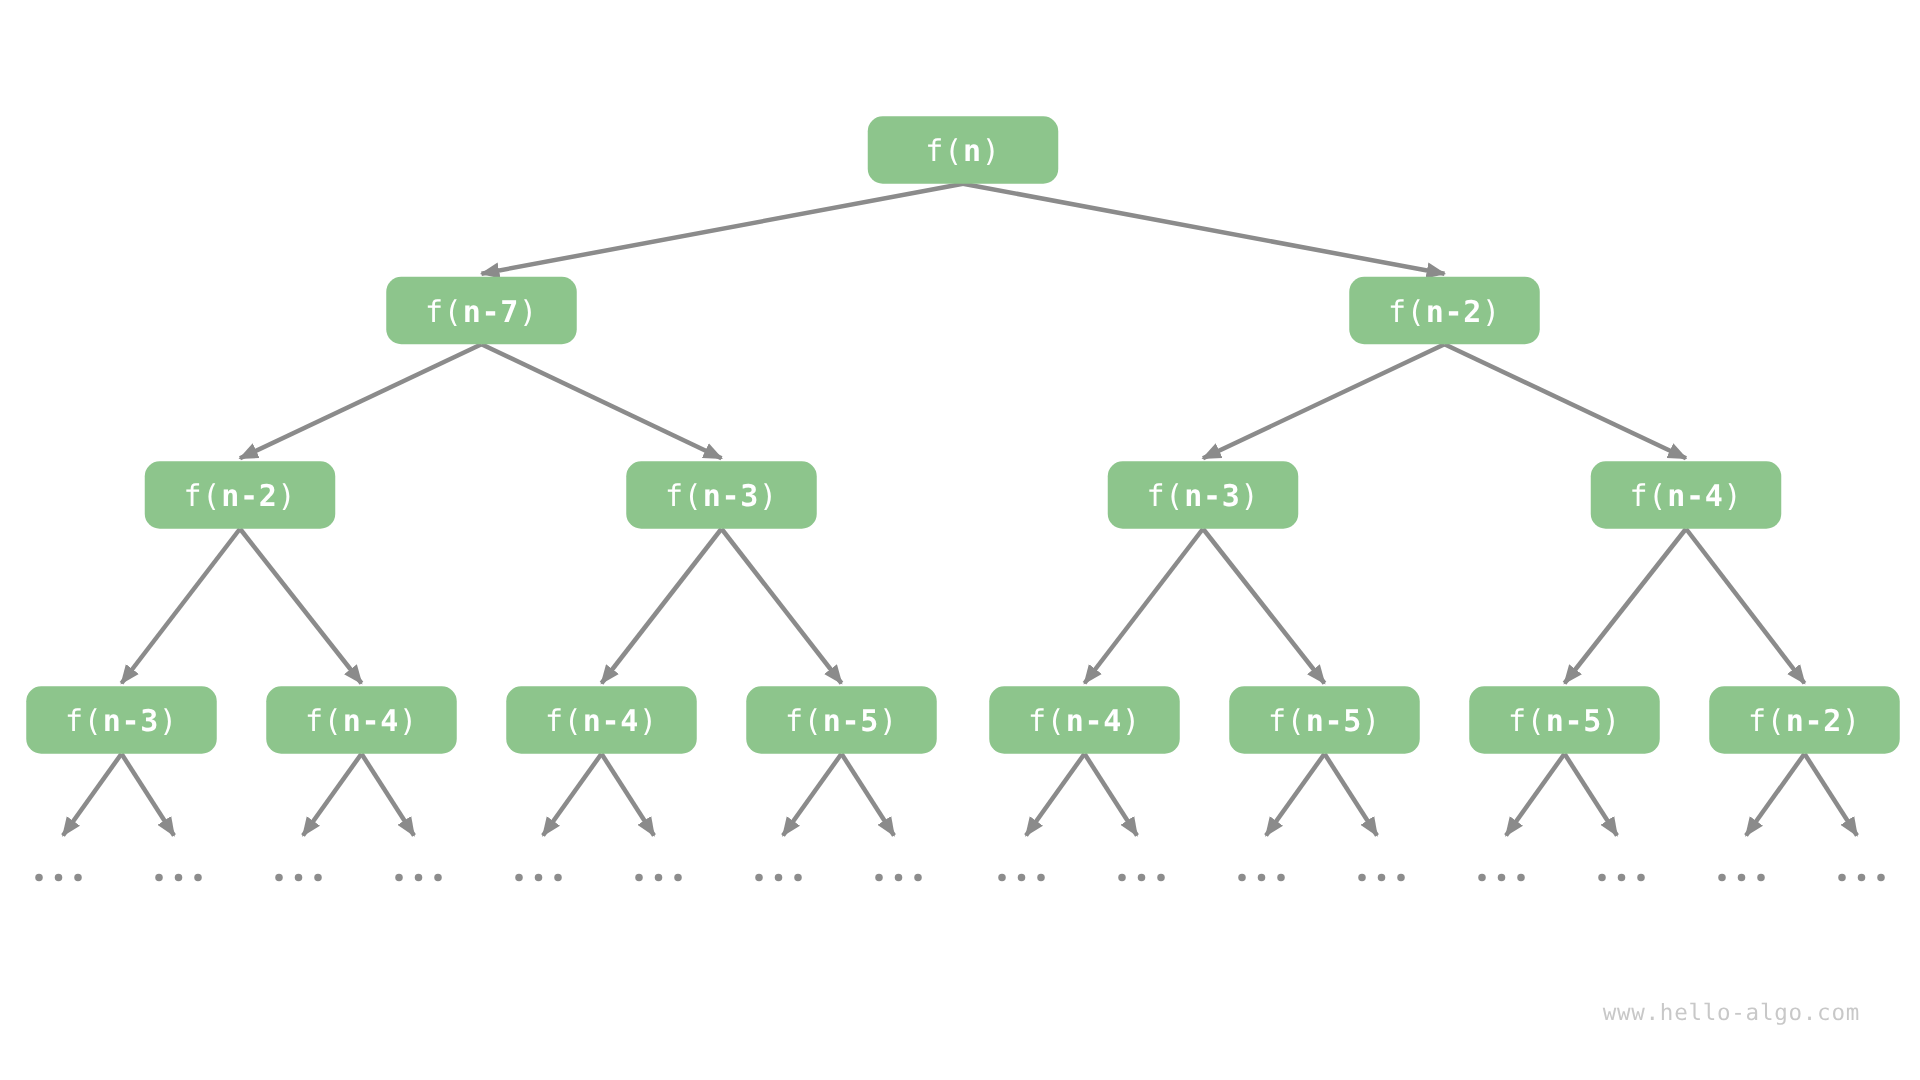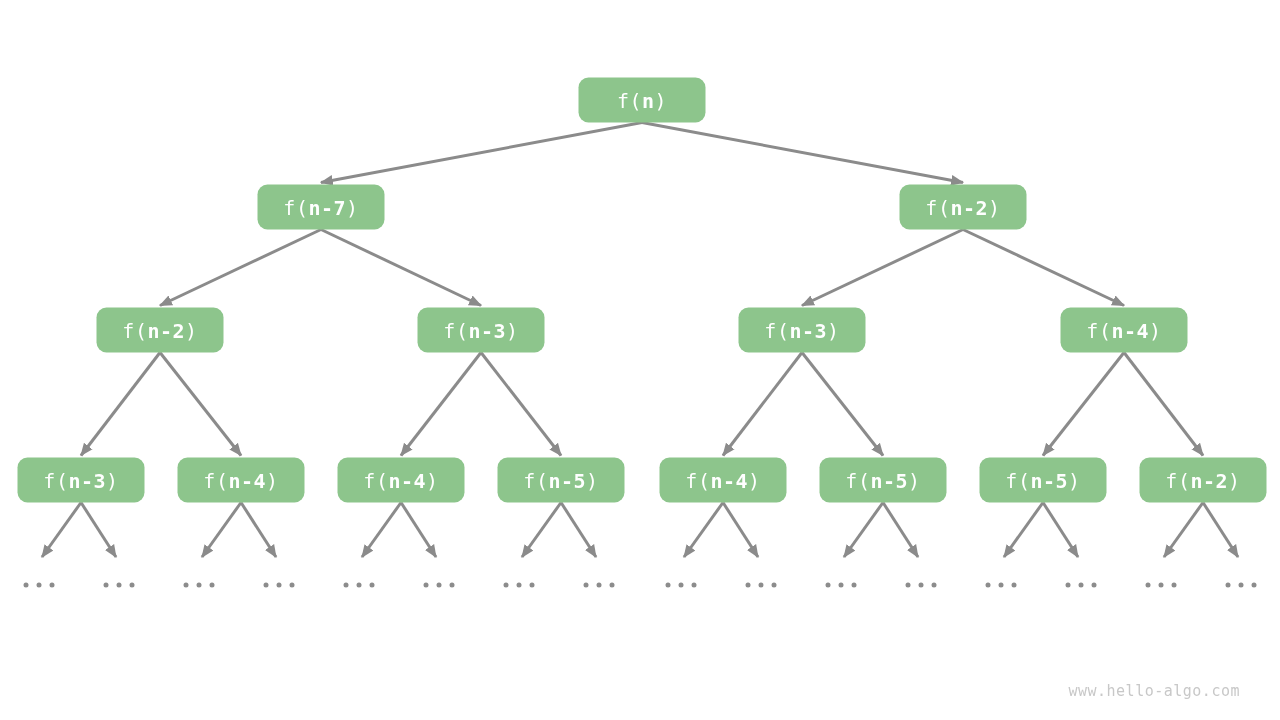--- a/index.html
+++ b/index.html
@@ -19,21 +19,21 @@
     display:flex;align-items:center;justify-content:center;
     font-size:20px;letter-spacing:.5px;white-space:nowrap;
   }
   .node b{font-weight:bold;}
   .dots{
     position:absolute;transform:translate(-50%,-50%);
     display:flex;gap:8px;align-items:center;
   }
   .dots i{display:block;width:5px;height:5px;border-radius:50%;background:var(--dots,#8C8C8C);}
   .watermark{
-    position:absolute;right:40px;bottom:20px;
+    position:absolute;right:40px;bottom:36px;
     font-size:15px;letter-spacing:.5px;color:var(--watermark,#C8C8C8);
   }
 </style>
 </head>
 <body>
 
 <div class="canvas" style="--bg: #ffffff; --node-fill: #8DC58C; --node-text: #ffffff; --arrow: #8B8B8B; --dots: #8C8C8C; --watermark: #C8C8C8;">
 
   <svg class="arrows" viewBox="0 0 1280 720">
     <defs>

